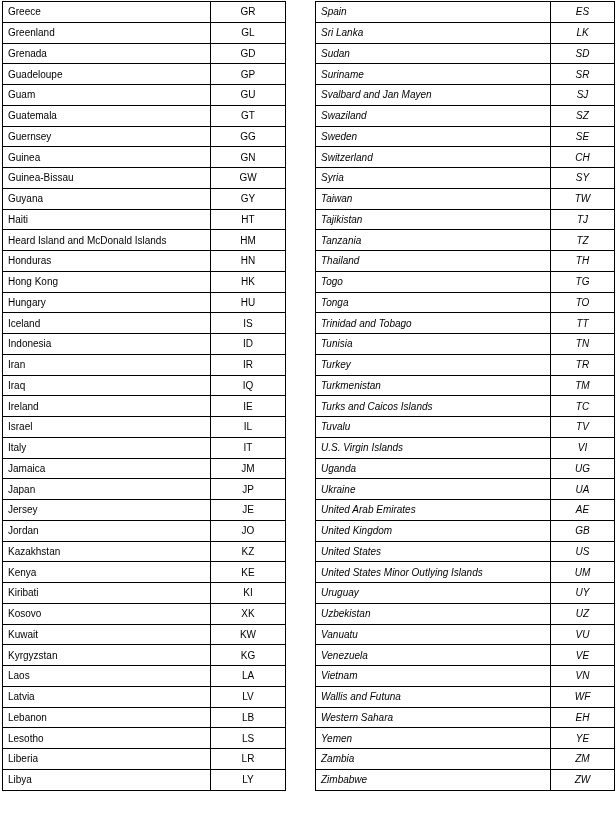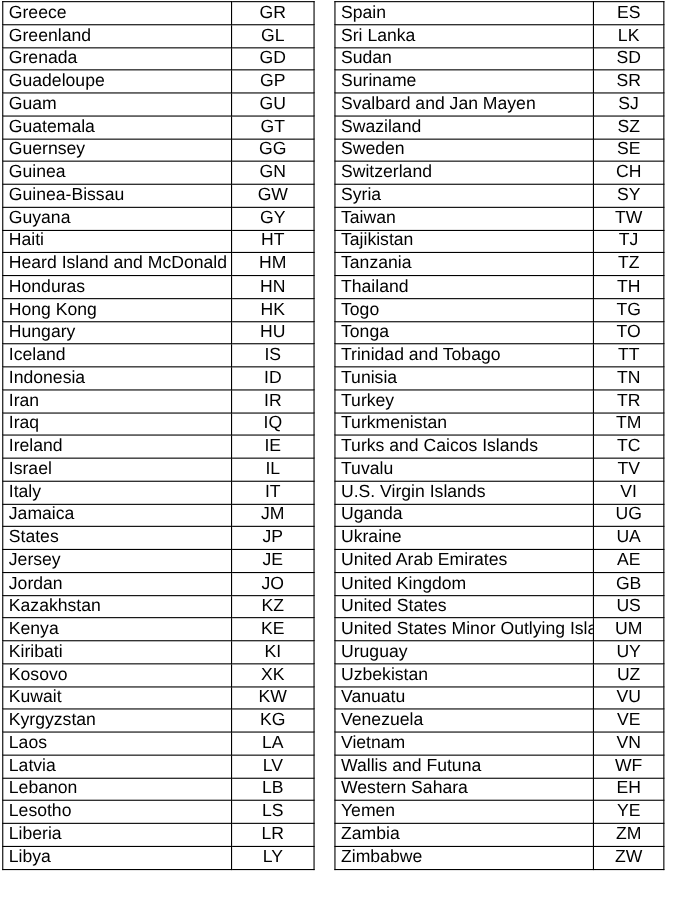--- a/index.html
+++ b/index.html
@@ -16,25 +16,25 @@
     height: 833px;
     background: var(--page-bg, #ffffff);
     color: var(--text-color, #000000);
     overflow: hidden;
   }
   table.codes-table {
     position: absolute;
     top: 1px;
     border-collapse: collapse;
     table-layout: fixed;
-    font-size: 16px;
+    font-size: 10px;
     color: var(--text-color, #000000);
   }
   table.codes-table.left  { left: 2px;   width: 283px; }
-  table.codes-table.right { left: 304px; width: 299px; }
+  table.codes-table.right { left: 315px; width: 299px; font-style: italic; }
   table.codes-table tr { height: 20.75px; }
   table.codes-table td {
     border: 1px solid var(--border-color, #000000);
     padding: 0;
     overflow: hidden;
     white-space: nowrap;
     vertical-align: middle;
   }
   table.codes-table td.name { padding-left: 5px; text-align: left; }
   table.codes-table td.code { text-align: center; }
@@ -139,21 +139,21 @@
         </tr>
         <tr>
           <td class="name">Italy</td>
           <td class="code">IT</td>
         </tr>
         <tr>
           <td class="name">Jamaica</td>
           <td class="code">JM</td>
         </tr>
         <tr>
-          <td class="name">States</td>
+          <td class="name">Japan</td>
           <td class="code">JP</td>
         </tr>
         <tr>
           <td class="name">Jersey</td>
           <td class="code">JE</td>
         </tr>
         <tr>
           <td class="name">Jordan</td>
           <td class="code">JO</td>
         </tr>

